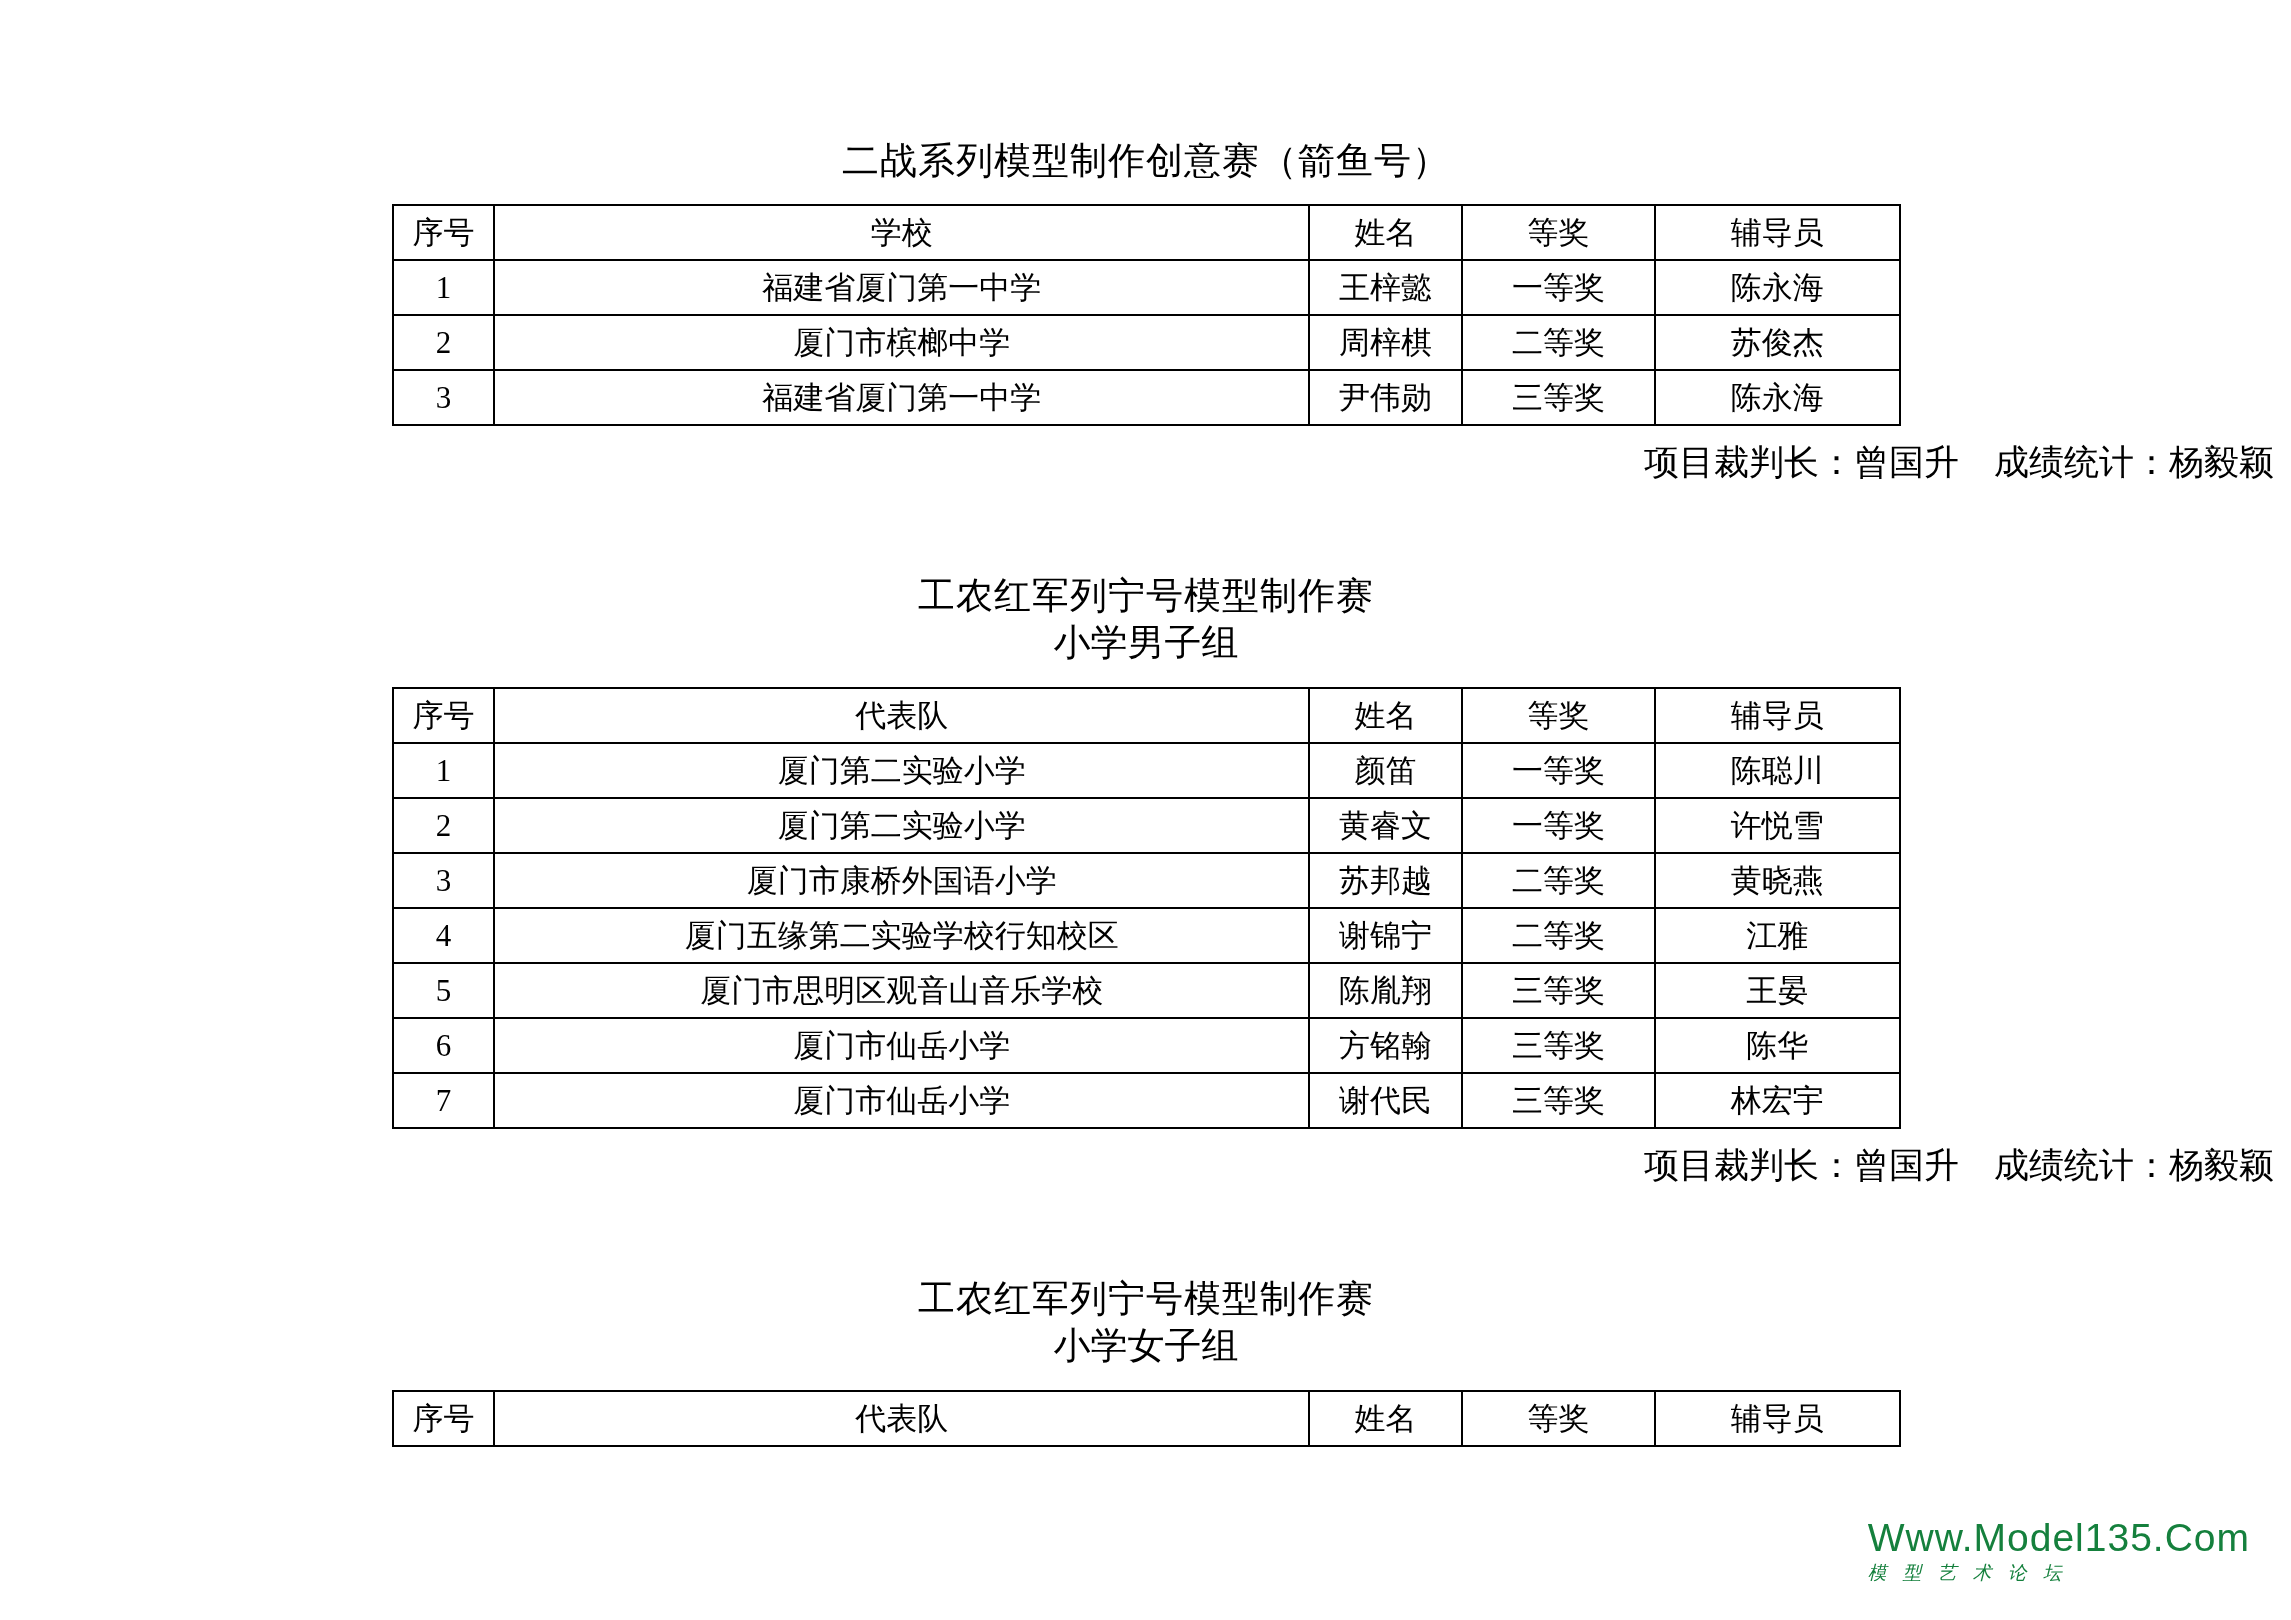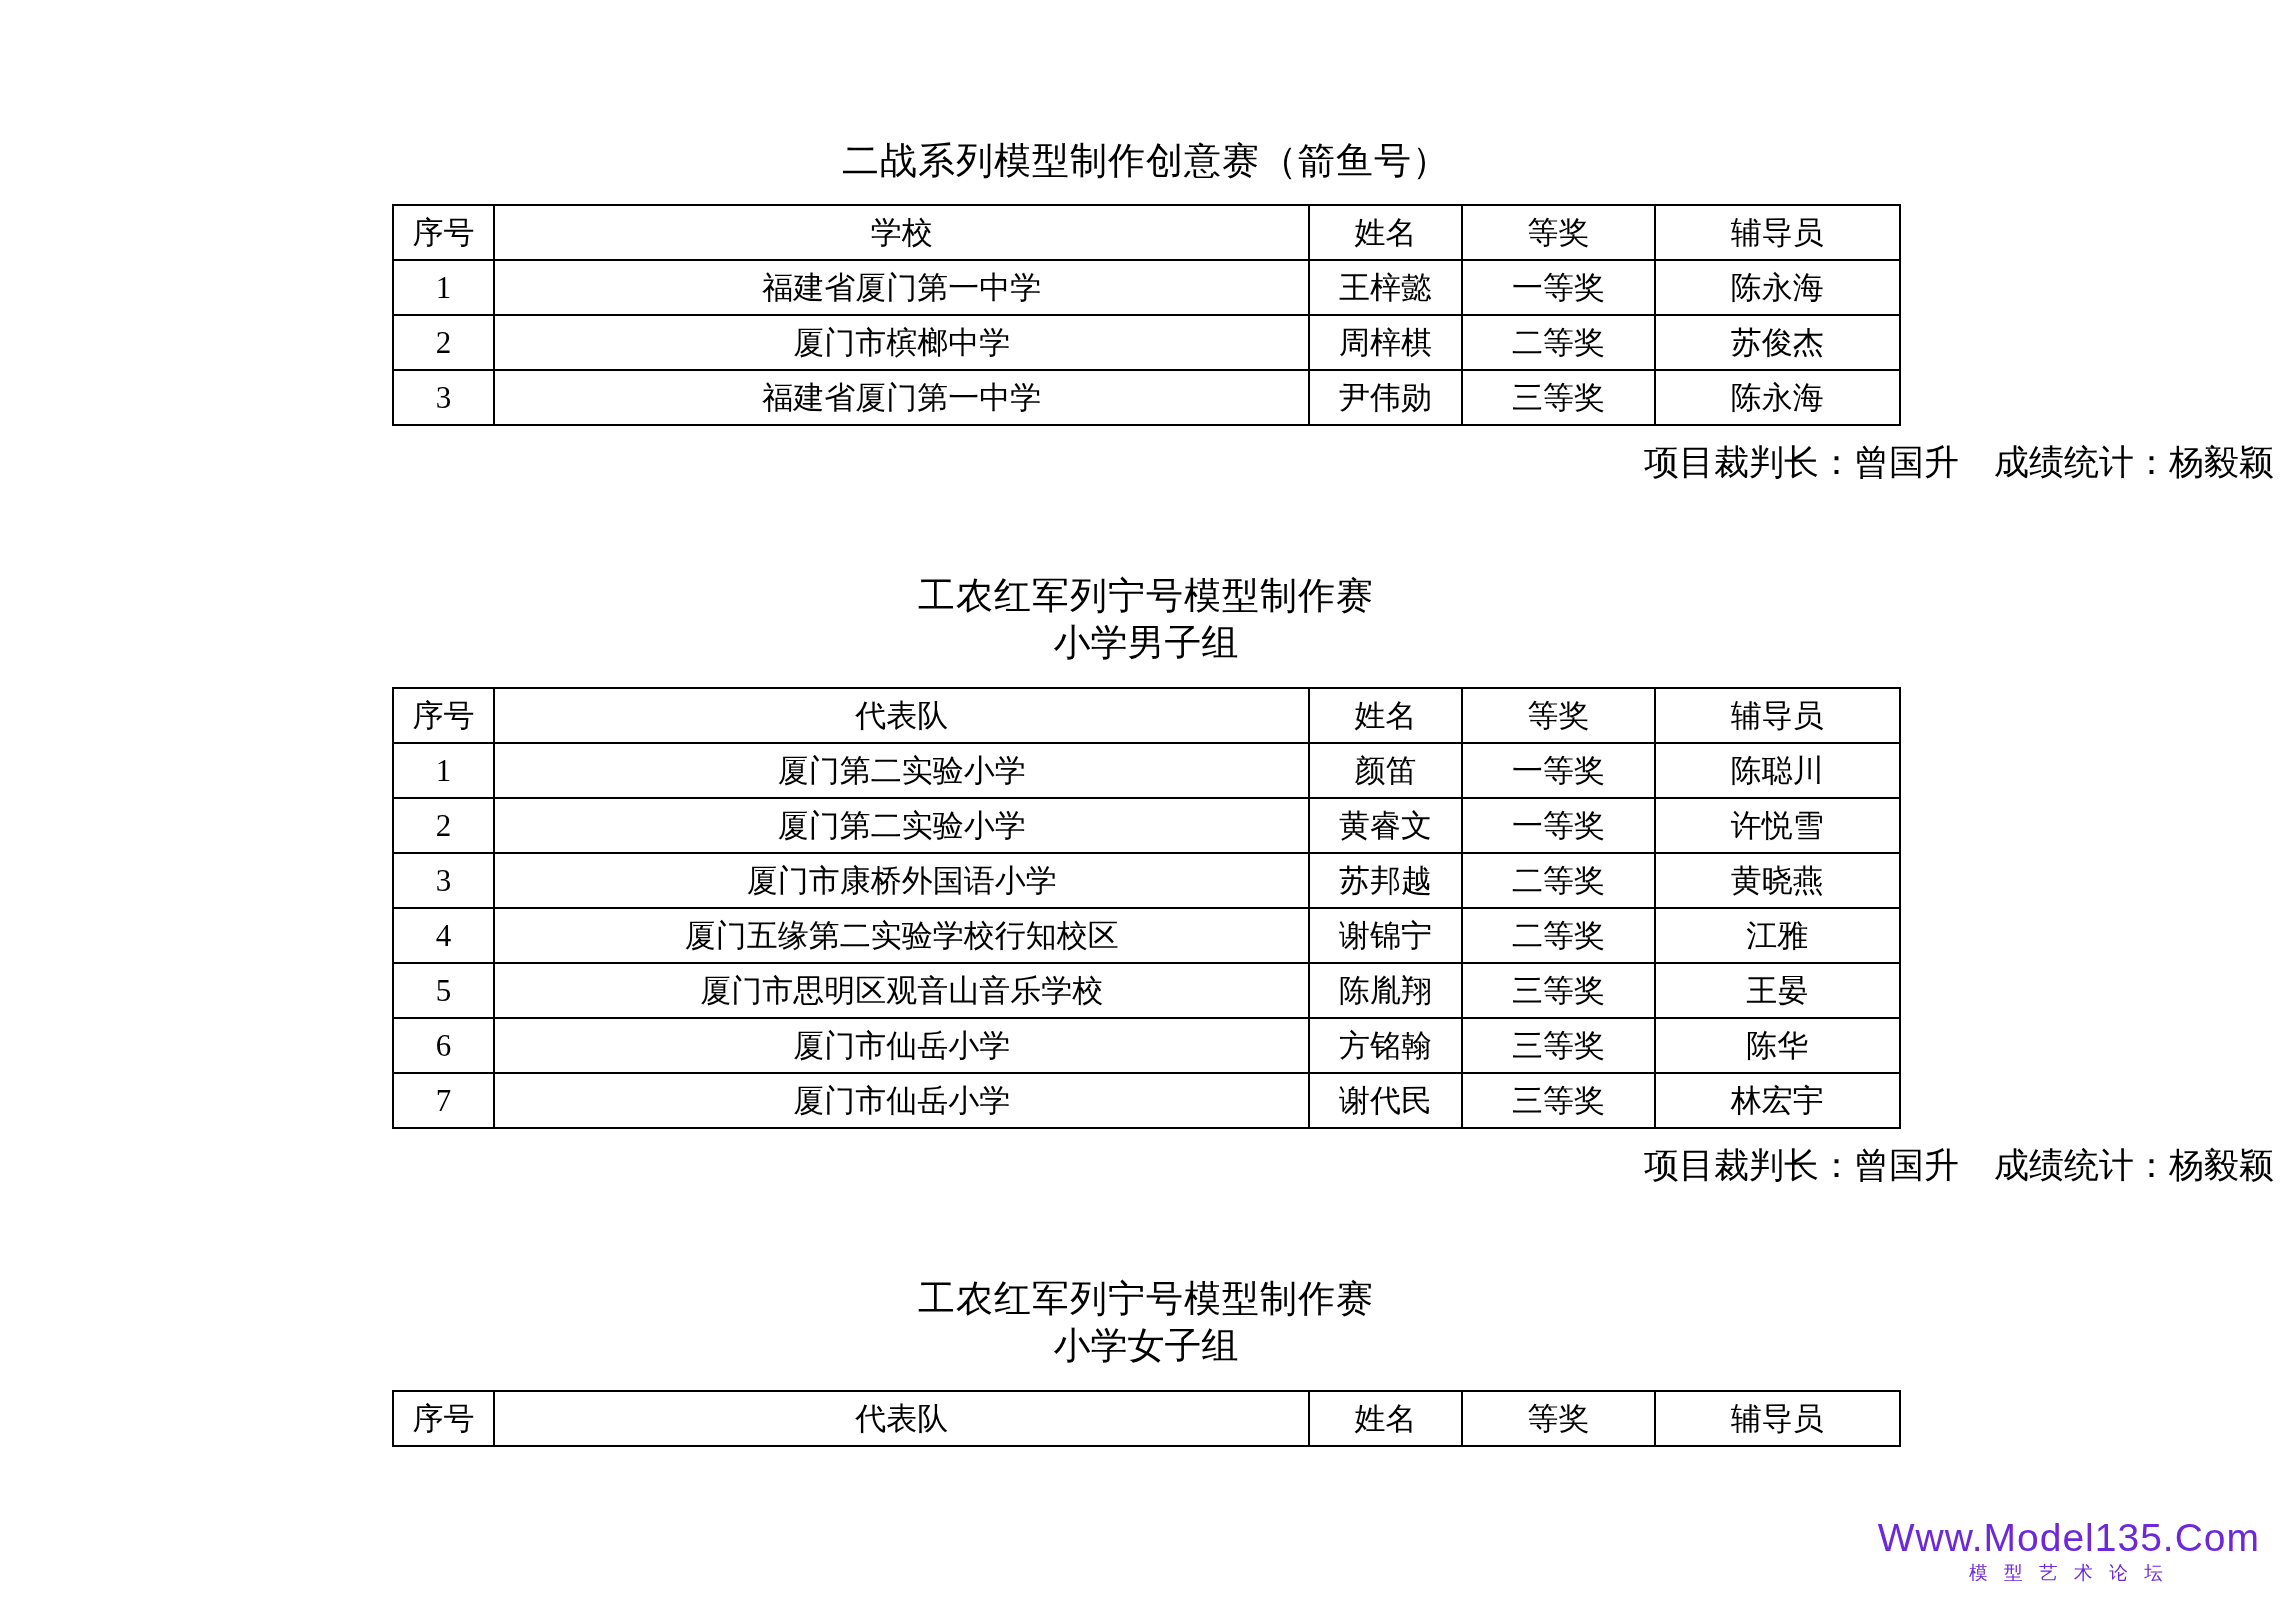--- a/index.html
+++ b/index.html
@@ -69,38 +69,39 @@
     font-size: 35px;
     line-height: 1.4;
     margin-top: 9.8px;
     padding-left: 39px;
   }
   .gap-lg { height: 86px; }
   .gap-sm { height: 7.8px; }
 
   .watermark {
     position: absolute;
-    right: 32px;
+    right: 42px;
     bottom: 37px;
-    text-align: center;
-    color: #6d28d9;
+    text-align: left;
+    color: #15803d;
     user-select: none;
   }
   .watermark .wm-main {
     font-family: "Liberation Sans", sans-serif;
     font-size: 39px;
     letter-spacing: 1px;
     line-height: 1;
     font-weight: 400;
   }
   .watermark .wm-sub {
     font-size: 18.6px;
     letter-spacing: 5.9px;
     margin-top: 7.8px;
     line-height: 1;
+    font-style: italic;
   }
   .top-pad { height: 120px; }
 </style>
 </head>
 <body>
 
 <div class="page">
 
   <div class="top-pad"></div>
 

